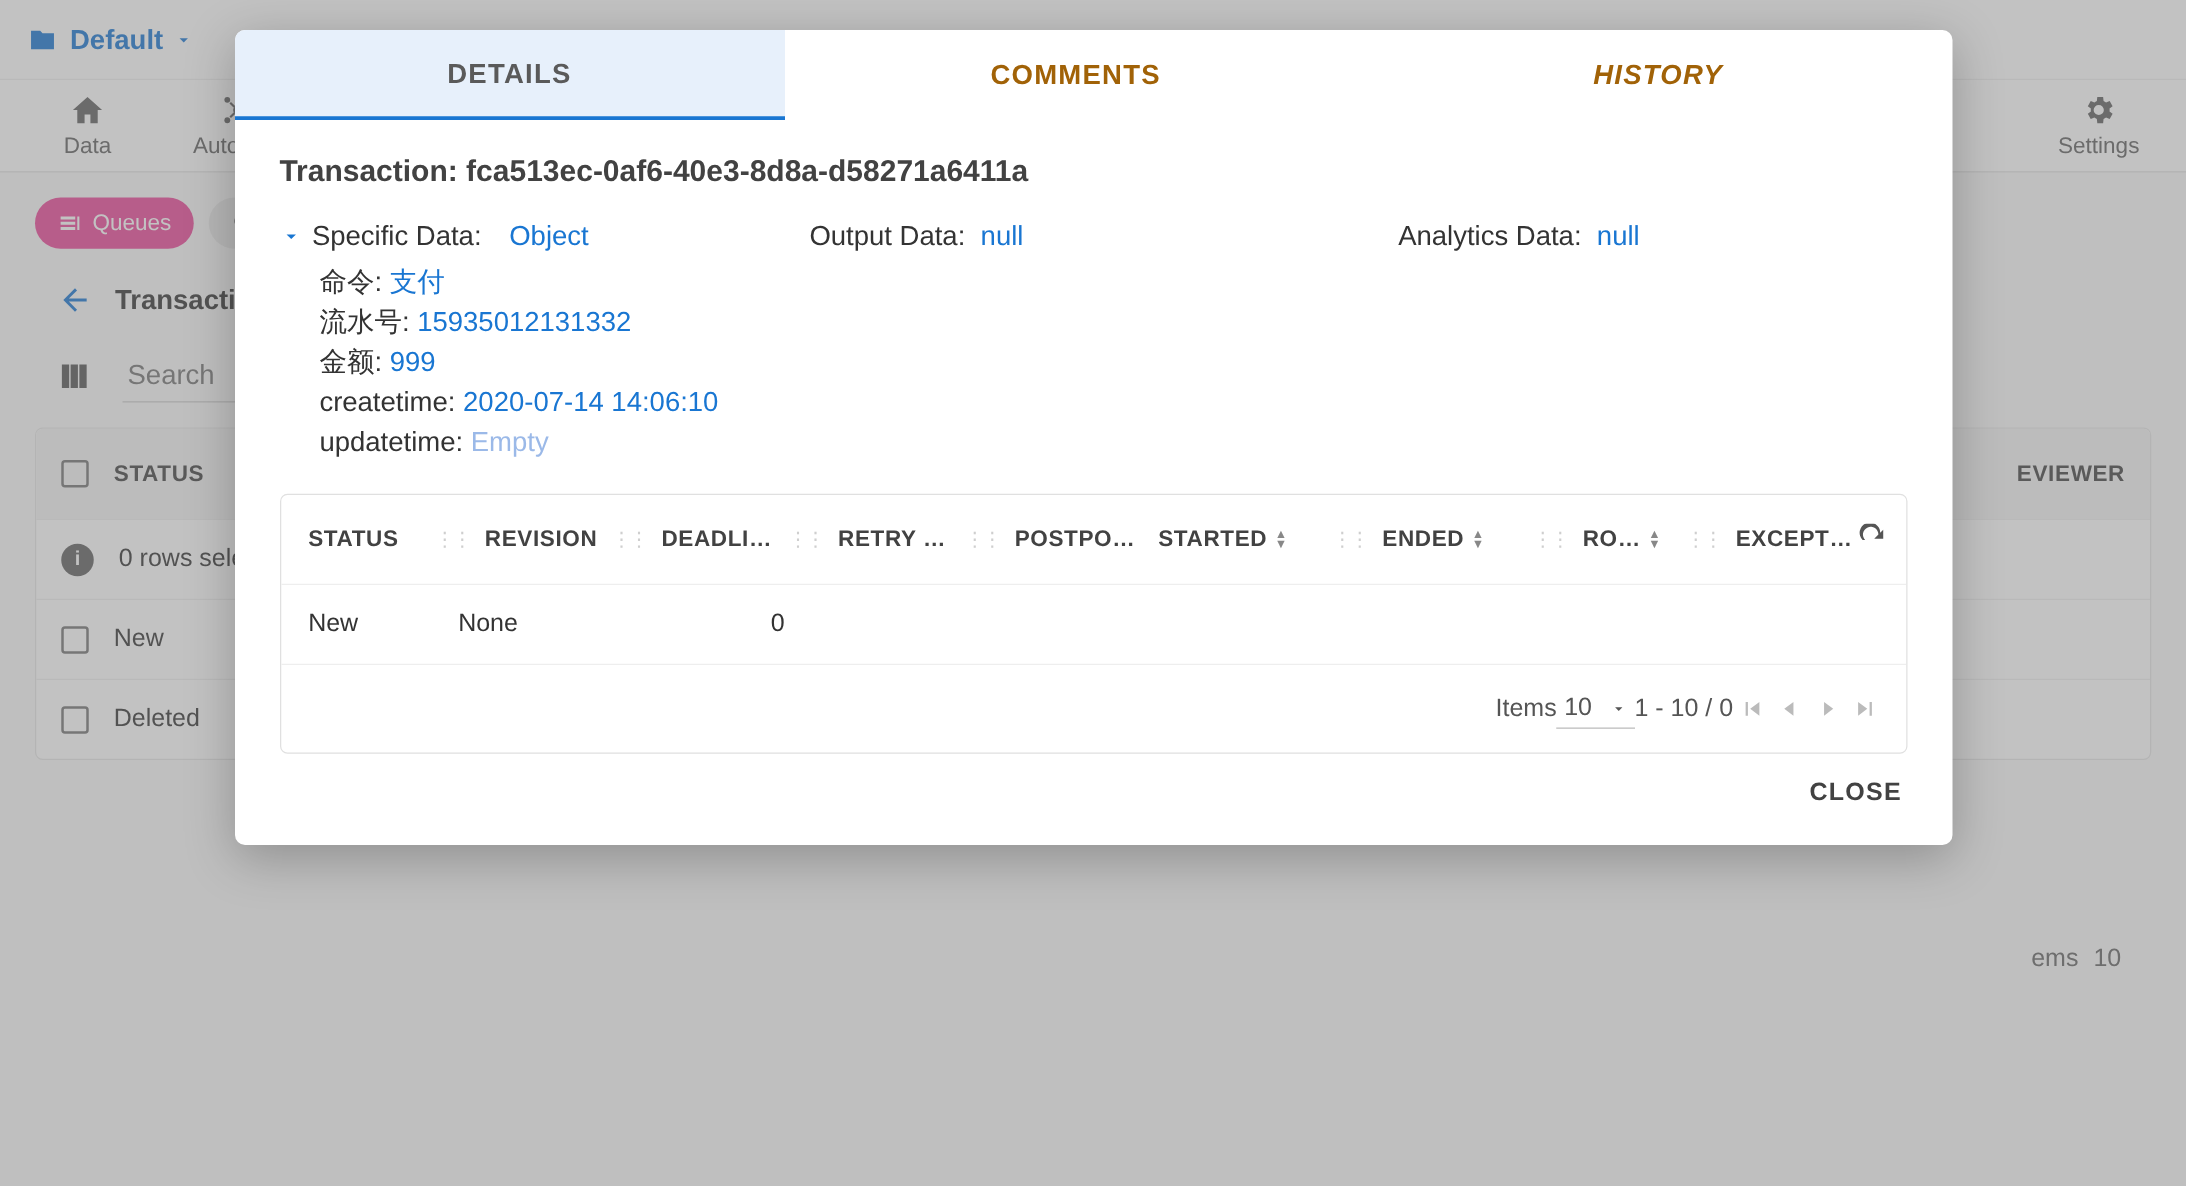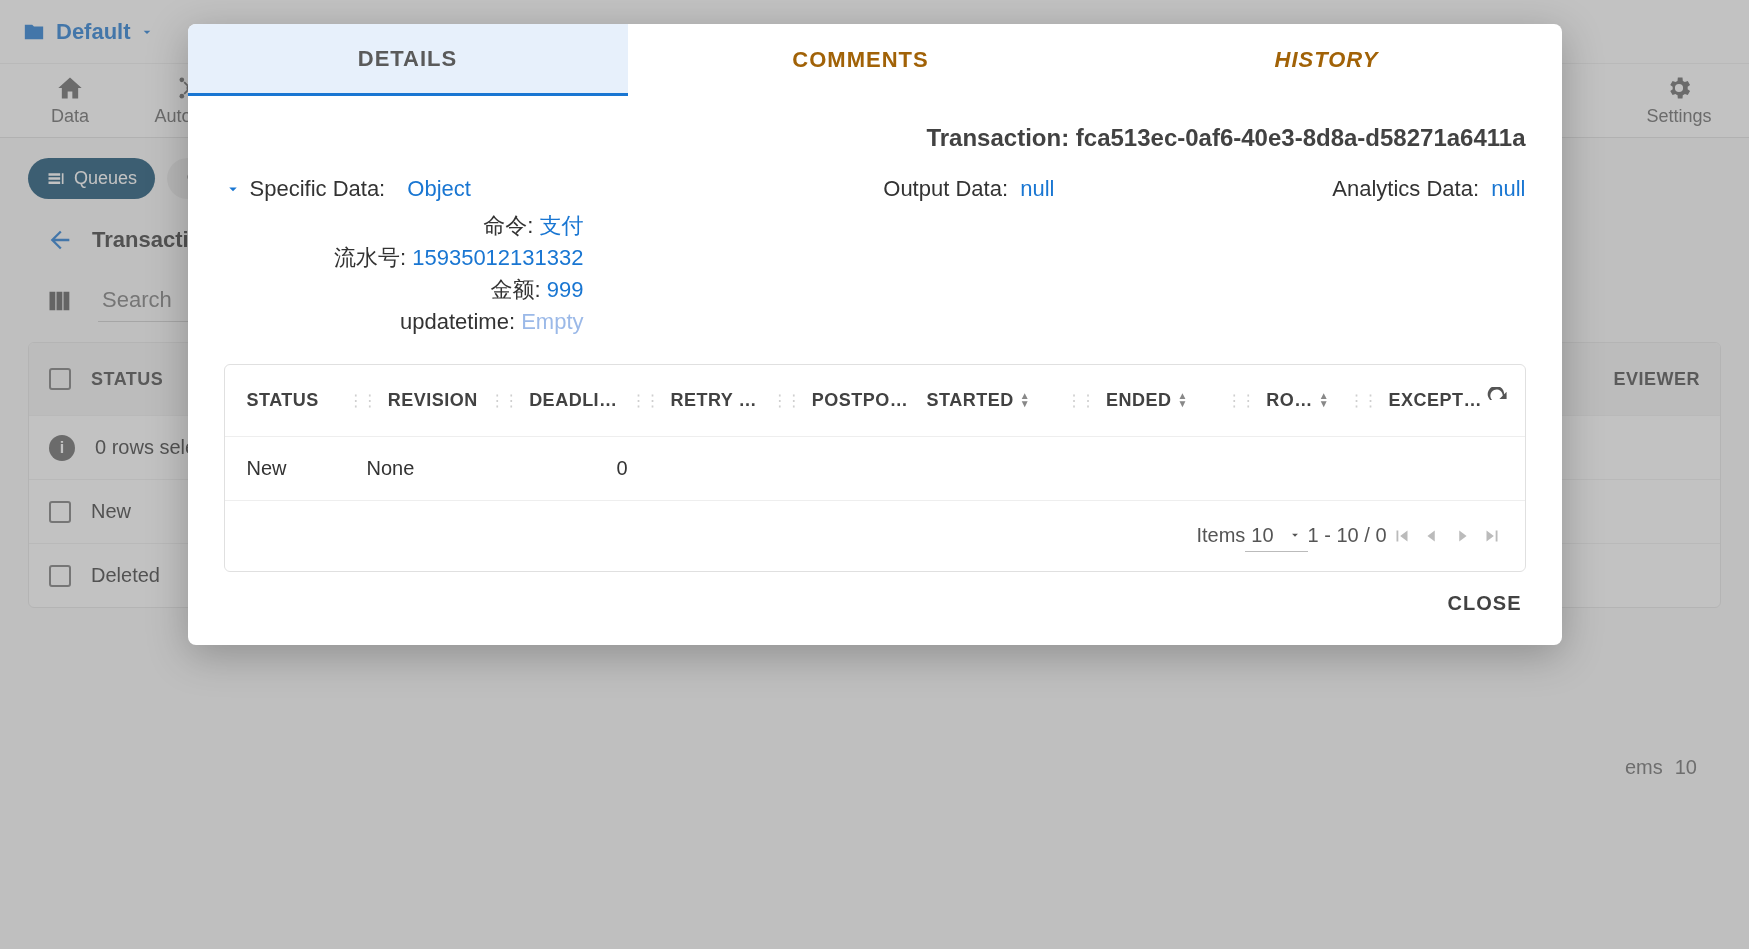--- a/index.html
+++ b/index.html
@@ -26,21 +26,21 @@
   display: flex;
   background: #fff;
   border-bottom: 1px solid #e0e0e0;
   padding: 0 10px;
   height: 74px;
 }
 .nav-item { display: flex; flex-direction: column; align-items: center; justify-content: center; width: 120px; color: #616161; font-size: 18px; gap: 4px; }
 .nav-item.last { margin-left: auto; }
 .chips-row { display: flex; gap: 12px; padding: 20px 28px; }
 .chip { display: flex; align-items: center; gap: 8px; border-radius: 24px; padding: 10px 18px; font-size: 18px; background: #eee; }
-.chip.dark { background: #0c4a6e; color: #fff; }
+.chip.dark { background: #ec4899; color: #fff; }
 .chip.light { background: #eaeaea; color: #555; }
 .back-row { display: flex; align-items: center; gap: 18px; padding: 6px 46px 16px; font-weight: 600; font-size: 22px; }
 .back-arrow { color: #1976d2; }
 .search-row { display: flex; align-items: center; gap: 24px; padding: 8px 46px 20px; }
 .search-input { border: none; border-bottom: 1px solid #ccc; font-size: 22px; padding: 8px 4px; width: 300px; background: transparent; color: #666; }
 .table-card { margin: 0 28px 0 28px; background: #fff; border: 1px solid #e6e6e6; border-radius: 6px; overflow: hidden; }
 .table-header-row { display: flex; align-items: center; height: 72px; background: #f5f5f5; padding: 0 20px; gap: 20px; font-weight: 600; font-size: 18px; color: #424242; letter-spacing: 0.5px; }
 .table-row { display: flex; align-items: center; height: 64px; padding: 0 20px; gap: 20px; border-top: 1px solid #eee; font-size: 20px; color: #333; }
 .checkbox { width: 22px; height: 22px; border: 2px solid #757575; border-radius: 3px; }
 .info-circle { width: 26px; height: 26px; background: #616161; border-radius: 50%; display: flex; align-items: center; justify-content: center; color: #fff; font-weight: bold; font-size: 16px; }
@@ -57,21 +57,21 @@
   border-radius: 8px;
   box-shadow: 0 10px 40px rgba(0,0,0,0.25);
   display: flex; flex-direction: column;
   overflow: hidden;
 }
 .dialog-tabs { display: flex; height: 72px; }
 .dialog-tab { flex: 0 0 auto; display: flex; align-items: center; justify-content: center; font-size: 22px; font-weight: 600; letter-spacing: 1px; color: #a16207; text-transform: uppercase; }
 .dialog-tab.details { width: 440px; background: #e7f0fb; color: #5a5a5a; border-bottom: 3px solid #1976d2; }
 .dialog-tab.comments { width: 466px; }
 .dialog-tab.history { width: 466px; font-style: italic; }
-.dialog-body { padding: 28px 36px 8px 36px; text-align: right; }
+.dialog-body { padding: 28px 36px 8px 36px; }
 .tx-title { font-size: 24px; font-weight: 700; color: #424242; margin-bottom: 24px; }
 .data-row { display: flex; gap: 64px; }
 .data-col { flex: 1; font-size: 22px; }
 .data-head { display: flex; align-items: center; gap: 8px; margin-bottom: 8px; }
 .chevron { color: #1976d2; }
 .data-label { color: #333; }
 .data-type { color: #1976d2; }
 .kv-list { margin-left: 32px; }
 .kv { font-size: 22px; line-height: 1.45; }
 .kv .k { color: #333; }
@@ -206,20 +206,21 @@
             <svg class="chevron" width="18" height="18" viewBox="0 0 24 24" fill="#1976d2">
                 <path d="M7 10l5 5 5-5z"></path>
               </svg>
             <span class="data-label">Specific Data:</span>&nbsp;
             <span class="data-type">Object</span>
           </div>
           <div class="kv-list" id="kv-list">
               <div class="kv"><span class="k">命令:  </span><span class="v">支付</span></div>
               <div class="kv"><span class="k">流水号:  </span><span class="v">15935012131332</span></div>
               <div class="kv"><span class="k">金额:  </span><span class="v">999</span></div>
+              <div class="kv"><span class="k">createtime:  </span><span class="v">2020-07-14 14:06:10</span></div>
               <div class="kv"><span class="k">updatetime:  </span><span class="empty">Empty</span></div>
             </div>
         </div>
         <div class="data-col">
           <span class="data-label">Output Data:</span>&nbsp;&nbsp;<span class="data-type">null</span>
         </div>
         <div class="data-col">
           <span class="data-label">Analytics Data:</span>&nbsp;&nbsp;<span class="data-type">null</span>
         </div>
       </div>

